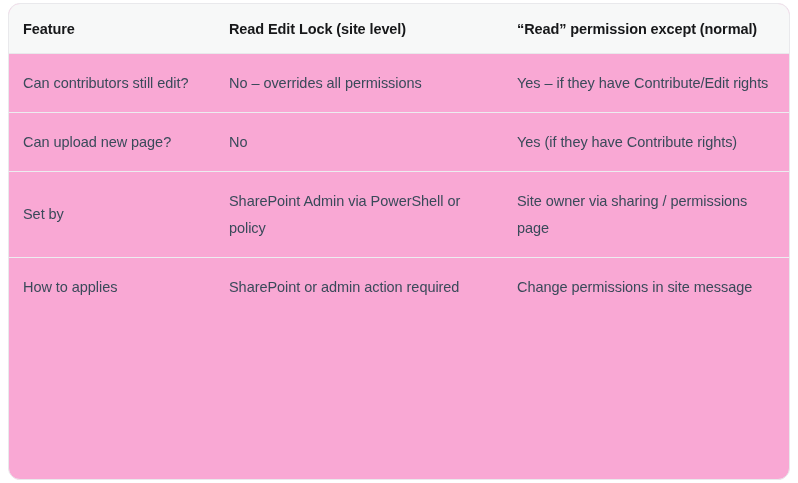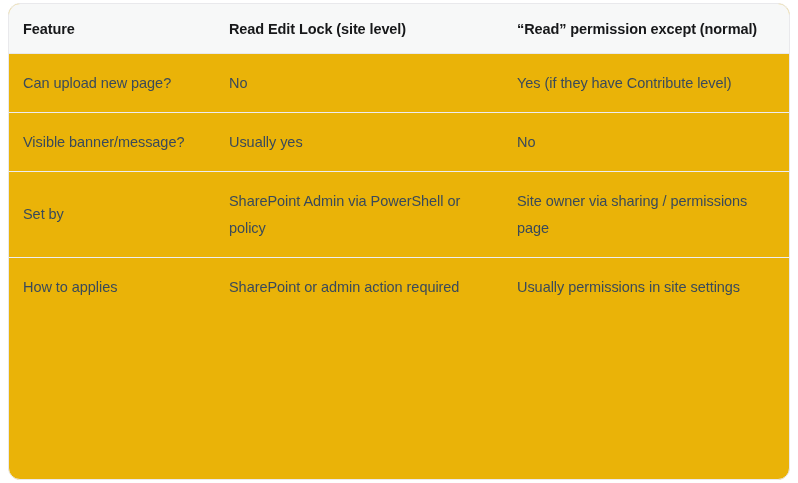--- a/index.html
+++ b/index.html
@@ -14,21 +14,21 @@
     overflow: hidden;
   }
 
   #comparison-table-wrap {
     position: absolute;
     left: 8px;
     top: 3px;
     width: 782px;
     height: 477px;
     box-sizing: border-box;
-    background: #eab308;
+    background: #f9a8d4;
     border: 1px solid #e9e9ec;
     border-radius: 12px;
     overflow: hidden;
   }
 
   table.comparison-table {
     width: 100%;
     border-collapse: collapse;
     table-layout: fixed;
   }
@@ -84,34 +84,34 @@
     </colgroup>
     <thead>
       <tr>
         <th class="c1">Feature</th>
         <th class="c2">Read Edit Lock (site level)</th>
         <th class="c3">“Read” permission except (normal)</th>
       </tr>
     </thead>
     <tbody>
       <tr>
+        <td class="c1">Can contributors still edit?</td>
+        <td class="c2">No – overrides all permissions</td>
+        <td class="c3">Yes – if they have Contribute/Edit rights</td>
+      </tr>
+      <tr>
         <td class="c1">Can upload new page?</td>
         <td class="c2">No</td>
-        <td class="c3">Yes (if they have Contribute level)</td>
-      </tr>
-      <tr>
-        <td class="c1">Visible banner/message?</td>
-        <td class="c2">Usually yes</td>
-        <td class="c3">No</td>
+        <td class="c3">Yes (if they have Contribute rights)</td>
       </tr>
       <tr>
         <td class="c1">Set by</td>
         <td class="c2">SharePoint Admin via PowerShell or policy</td>
         <td class="c3">Site owner via sharing / permissions page</td>
       </tr>
       <tr>
         <td class="c1">How to applies</td>
         <td class="c2">SharePoint or admin action required</td>
-        <td class="c3">Usually permissions in site settings</td>
+        <td class="c3">Change permissions in site message</td>
       </tr>
     </tbody>
   </table>
 </div>
 
 </body></html>

